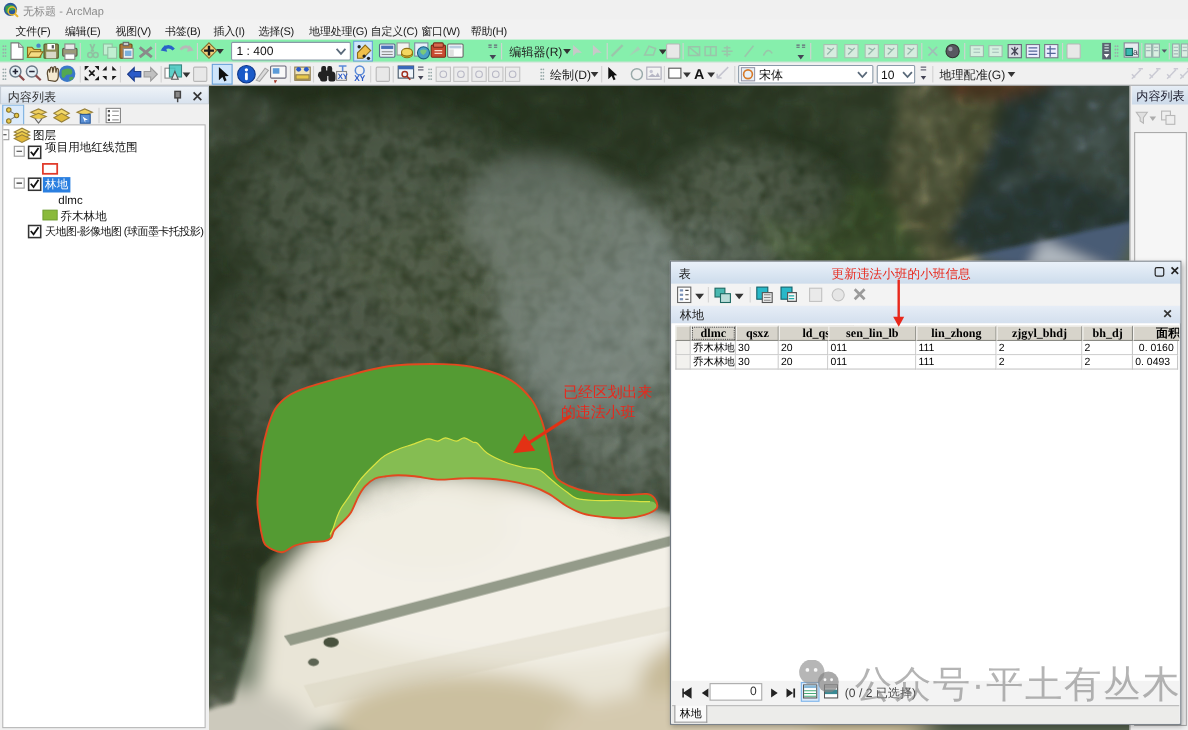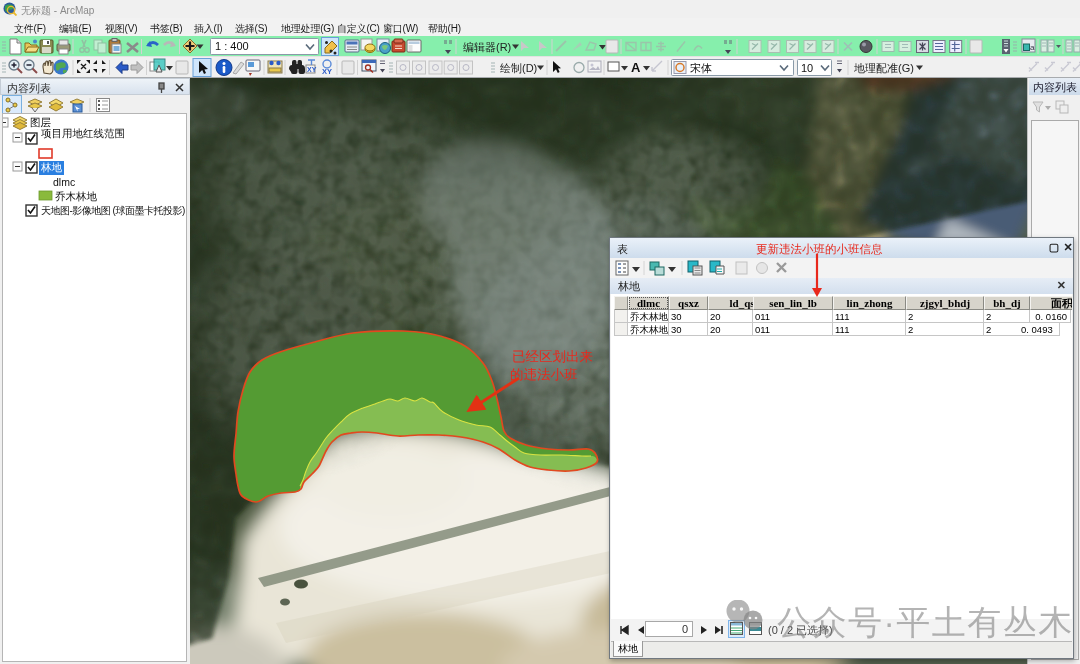--- a/index.html
+++ b/index.html
@@ -760,21 +760,21 @@
       <div class="cell" style="left:373px;top:16px;width:46px;">2</div>
       <div class="cell" style="left:419px;top:16px;width:41px;text-align:right;padding-right:3px;">0. 0160</div>
       <div class="cell" style="left:3px;top:29px;width:14px;border-left:1px solid #c6c6c6;background:#f2f1ee"></div>
       <div class="cell" style="left:17px;top:29px;width:41px;">乔木林地</div>
       <div class="cell" style="left:58px;top:29px;width:39px;">30</div>
       <div class="cell" style="left:97px;top:29px;width:45px;">20</div>
       <div class="cell" style="left:142px;top:29px;width:80px;">011</div>
       <div class="cell" style="left:222px;top:29px;width:73px;">111</div>
       <div class="cell" style="left:295px;top:29px;width:78px;">2</div>
       <div class="cell" style="left:373px;top:29px;width:46px;">2</div>
-      <div class="cell" style="left:408px;top:29px;width:41px;text-align:center;padding-right:17px;">0. 0493</div>
+      <div class="cell" style="left:419px;top:29px;width:41px;text-align:center;padding-right:17px;">0. 0493</div>
     </div>
     <div id="twnav">
       <svg style="position:absolute;left:6px;top:3px" width="120" height="16" viewBox="0 0 120 16">
         <path d="M4 4 L4 12 M11 4 L5 8 L11 12 Z" stroke="#222" fill="#222" stroke-width="1.4"></path>
         <path d="M27 4 L21 8 L27 12 Z" fill="#222"></path>
       </svg>
       <div style="position:absolute;left:34px;top:2px;width:48px;height:16px;background:#fff;border:1px solid #a8a8a8;text-align:right;padding:1px 4px 0 0;font-size:11px">0</div>
       <svg style="position:absolute;left:88px;top:3px" width="40" height="16" viewBox="0 0 40 16">
         <path d="M2 4 L8 8 L2 12 Z" fill="#222"></path>
         <path d="M16 4 L22 8 L16 12 Z" fill="#222"></path>

